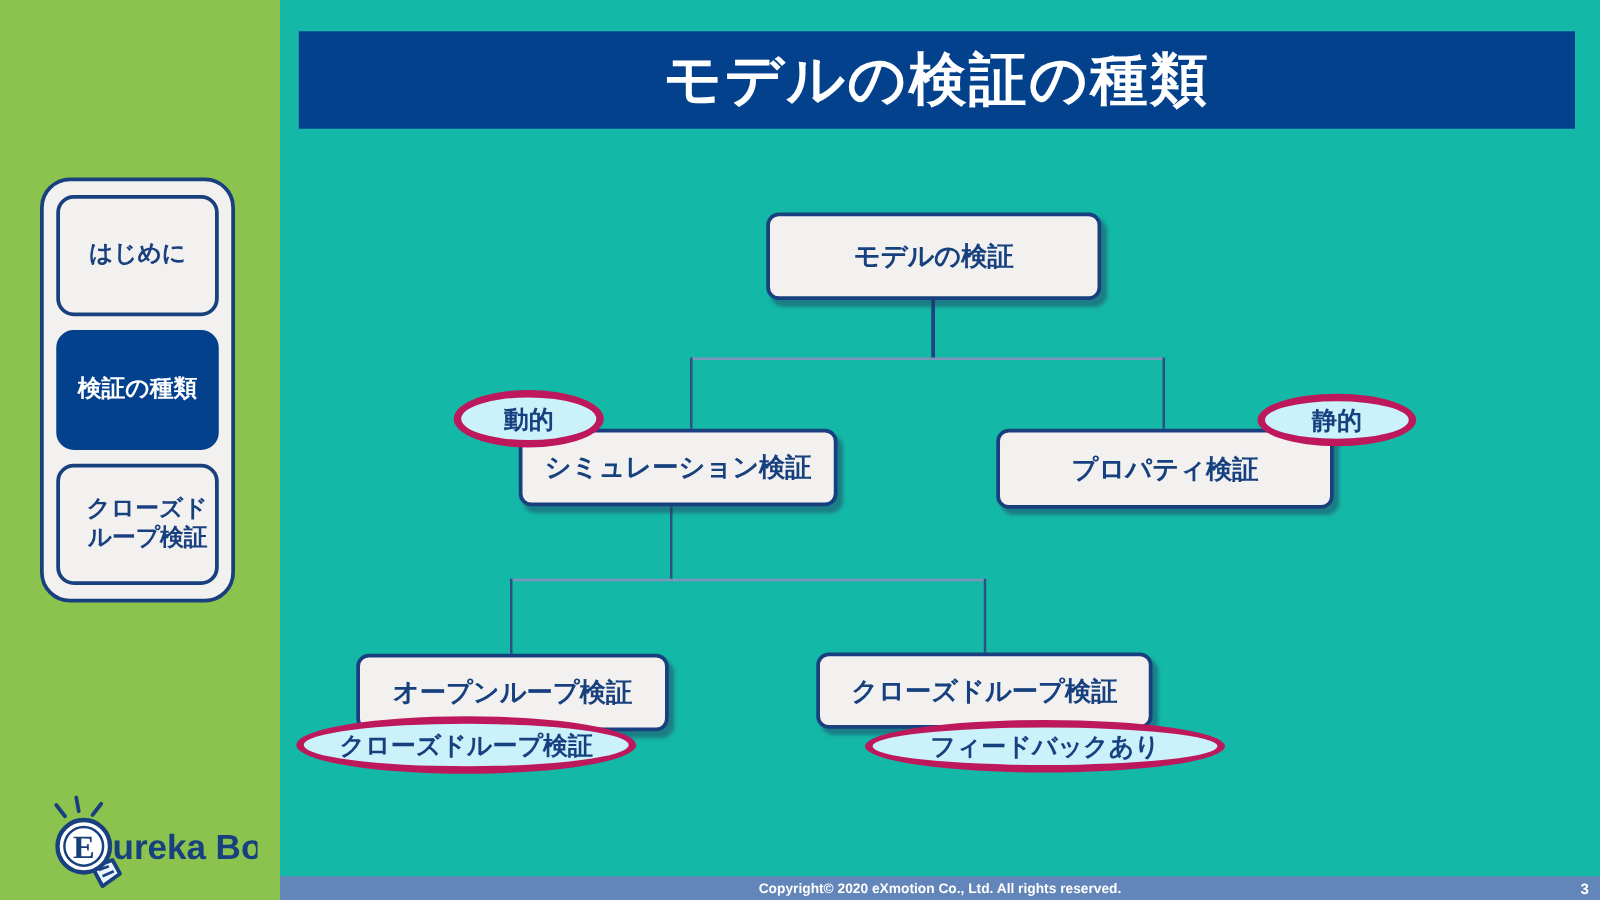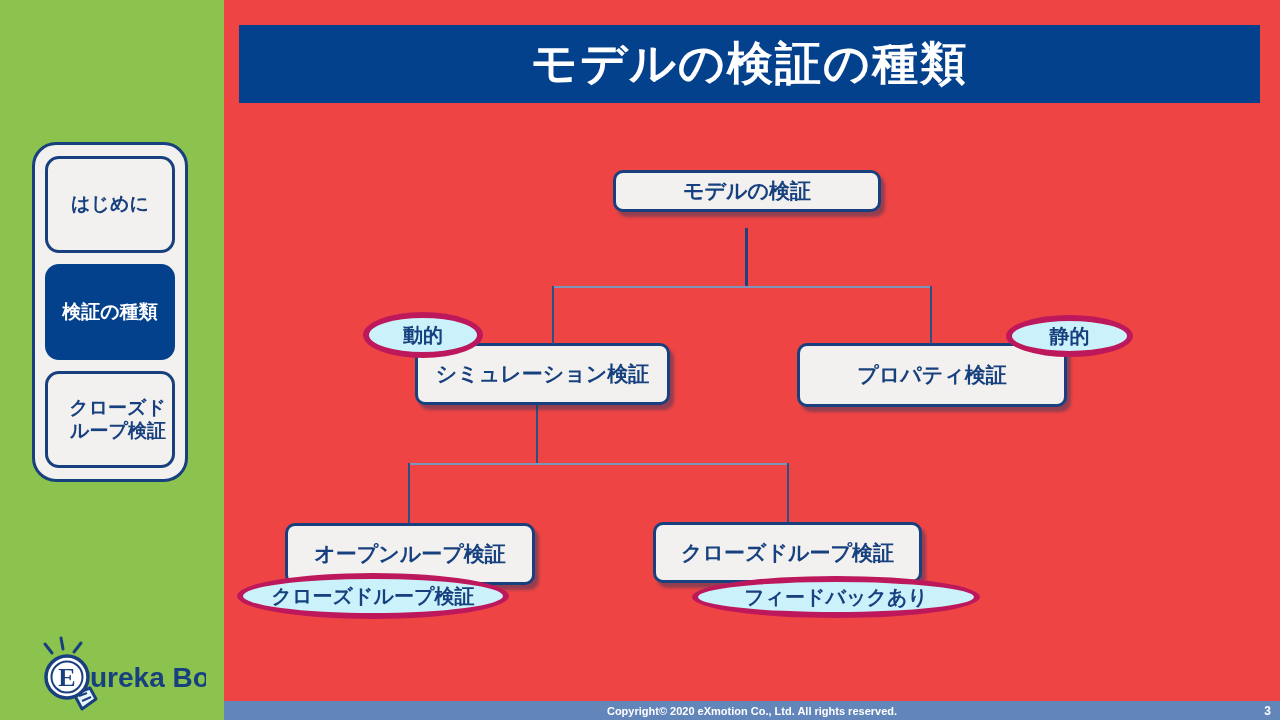--- a/index.html
+++ b/index.html
@@ -1,16 +1,16 @@
 <!DOCTYPE html>
 <html><head>
 <meta charset="utf-8">
 <style>
   html,body{margin:0;padding:0;background:#ffffff;font-family:"Liberation Sans",sans-serif;}
-  #stage{position:relative;width:1280px;height:720px;overflow:hidden;background:#ef4444;}
+  #stage{position:relative;width:1280px;height:720px;overflow:hidden;background:#14b8a6;}
 
   
   .green-rail{position:absolute;left:0;top:0;width:224px;height:720px;background:#8bc34e;}
 
   
   .title-bar{position:absolute;left:239px;top:25px;width:1021px;height:78px;background:#04418d;
              display:flex;align-items:center;justify-content:center;color:#ffffff;
              font-size:46px;font-weight:700;letter-spacing:2px;}
 
   
@@ -19,21 +19,21 @@
              display:flex;flex-direction:column;gap:11px;padding:11px 10px;}
   .nav-btn{flex:1;border:3px solid #18407f;border-radius:14px;background:#f2f1ef;color:#18407f;
            font-size:19px;font-weight:700;display:flex;align-items:center;justify-content:center;
            text-align:right;box-sizing:border-box;padding:0 6px;line-height:1.2;cursor:pointer;}
   .nav-btn.active{background:#04418d;border-color:#04418d;color:#ffffff;}
 
   
   .node{position:absolute;background:#f2f1ef;border:3px solid #18407f;border-radius:10px;
         box-shadow:4px 5px 3px rgba(35,55,95,0.45);color:#17407f;font-size:21px;font-weight:700;
         display:flex;align-items:center;justify-content:center;box-sizing:border-box;z-index:2;}
-  .n-root  {left:613px;top:170px;width:268px;height:42px;}
+  .n-root  {left:613px;top:170px;width:268px;height:70px;}
   .n-sim   {left:415px;top:343px;width:255px;height:62px;}
   .n-prop  {left:797px;top:343px;width:270px;height:64px;}
   .n-open  {left:285px;top:523px;width:250px;height:62px;}
   .n-closed{left:653px;top:522px;width:269px;height:61px;}
 
   
   .tag{position:absolute;background:#cbf1fb;border:6px solid #be185d;border-radius:50%;
        color:#17407f;font-size:20px;font-weight:700;display:flex;align-items:center;
        justify-content:center;box-sizing:border-box;z-index:3;}
   .t-dynamic{left:363px;top:312px;width:120px;height:46px;}

